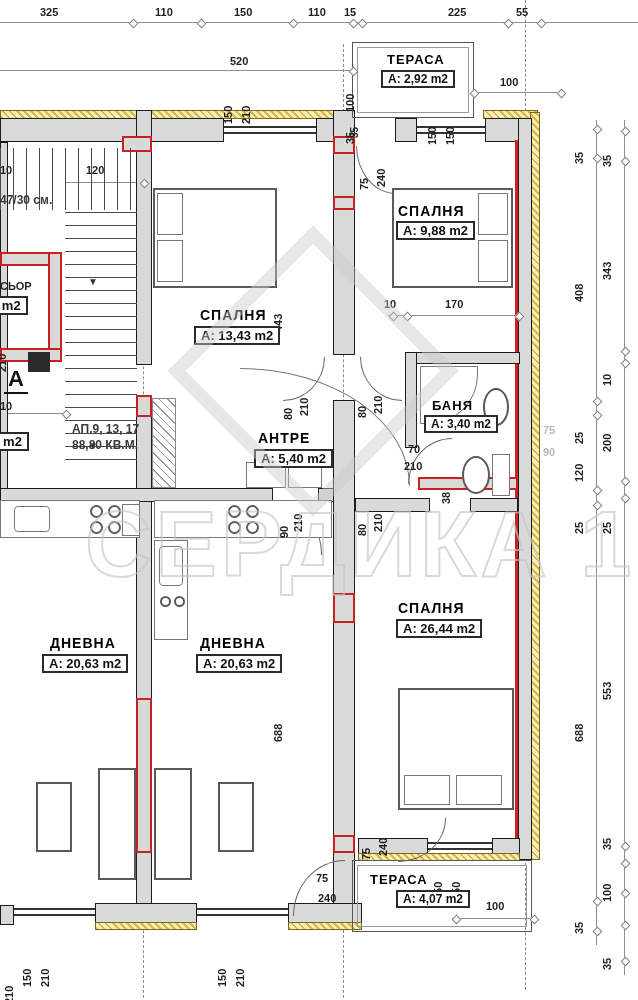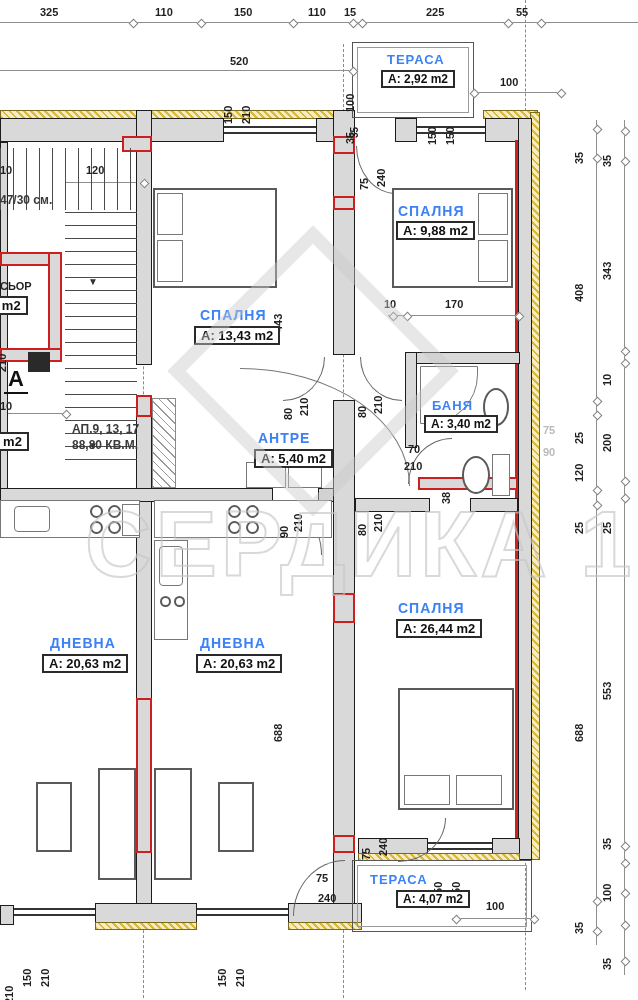--- a/index.html
+++ b/index.html
@@ -16,21 +16,21 @@
   .line{position:absolute;background:#2a2a2a}
   .tline{position:absolute;background:#8e8e8e}
   .dline{position:absolute;border-left:1px dashed #8a8a8a;width:0}
   .win{position:absolute;border-top:2px solid #333;border-bottom:2px solid #333;box-sizing:border-box;background:#fff}
   .rail{position:absolute;border:1px solid #555;box-sizing:border-box;background:transparent}
   
   .dim{position:absolute;color:#1f1f1f;font-size:11px;font-weight:bold;white-space:nowrap;z-index:8}
   .vd{position:absolute;color:#1f1f1f;font-size:11px;font-weight:bold;white-space:nowrap;z-index:8;
       transform:rotate(-90deg);transform-origin:0 100%}
   .ghost{color:#b9b9b9}
-  .room-name{position:absolute;font-size:14px;font-weight:bold;color:#3b82f6;letter-spacing:1px;white-space:nowrap;z-index:9}
+  .room-name{position:absolute;font-size:14px;font-weight:bold;color:#000000;letter-spacing:1px;white-space:nowrap;z-index:9}
   .area-box{position:absolute;font-size:13px;font-weight:bold;color:#101010;border:2px solid #2a2a2a;
             background:#fff;padding:0 5px;white-space:nowrap;z-index:9}
   .note{position:absolute;font-size:12px;font-weight:bold;color:#3a3a3a;white-space:nowrap;z-index:8}
   .big-a{position:absolute;font-size:22px;font-weight:bold;color:#111;border-bottom:2px solid #111;z-index:8;padding:0 4px}
   
   .furn{position:absolute;border:2px solid #5a5a5a;box-sizing:border-box;background:#fff}
   .furn2{position:absolute;border:1px solid #777;box-sizing:border-box;background:#fff}
   .circ{position:absolute;border:2px solid #5a5a5a;border-radius:50%;box-sizing:border-box;background:#fff}
   .arc{position:absolute;box-sizing:border-box}
   .node{position:absolute;width:5px;height:5px;border:1px solid #808080;background:#fff;transform:rotate(45deg);z-index:7}
@@ -215,21 +215,21 @@
   <div class="furn2" style="left:420px;top:366px;width:58px;height:58px;border-radius:0 0 85% 0"></div>
   <div class="circ" style="left:483px;top:388px;width:26px;height:38px"></div>
   <div class="circ" style="left:462px;top:456px;width:28px;height:38px"></div>
   <div class="furn2" style="left:492px;top:454px;width:18px;height:42px"></div>
 
   <div class="dim" style="left:40px;top:6px">325</div>
   <div class="dim" style="left:155px;top:6px">110</div>
   <div class="dim" style="left:234px;top:6px">150</div>
   <div class="dim" style="left:308px;top:6px">110</div>
   <div class="dim" style="left:344px;top:6px">15</div>
-  <div class="dim" style="left:426px;top:6px">225</div>
+  <div class="dim" style="left:448px;top:6px">225</div>
   <div class="dim" style="left:516px;top:6px">55</div>
 
   <div class="dim" style="left:230px;top:55px">520</div>
   <div class="dim" style="left:500px;top:76px">100</div>
   <div class="vd" style="left:356px;top:100px">100</div>
   <div class="vd" style="left:356px;top:132px">35</div>
   <div class="vd" style="left:438px;top:133px">150</div>
   <div class="vd" style="left:456px;top:133px">150</div>
   <div class="vd" style="left:370px;top:178px">75</div>
   <div class="vd" style="left:387px;top:175px">240</div>

